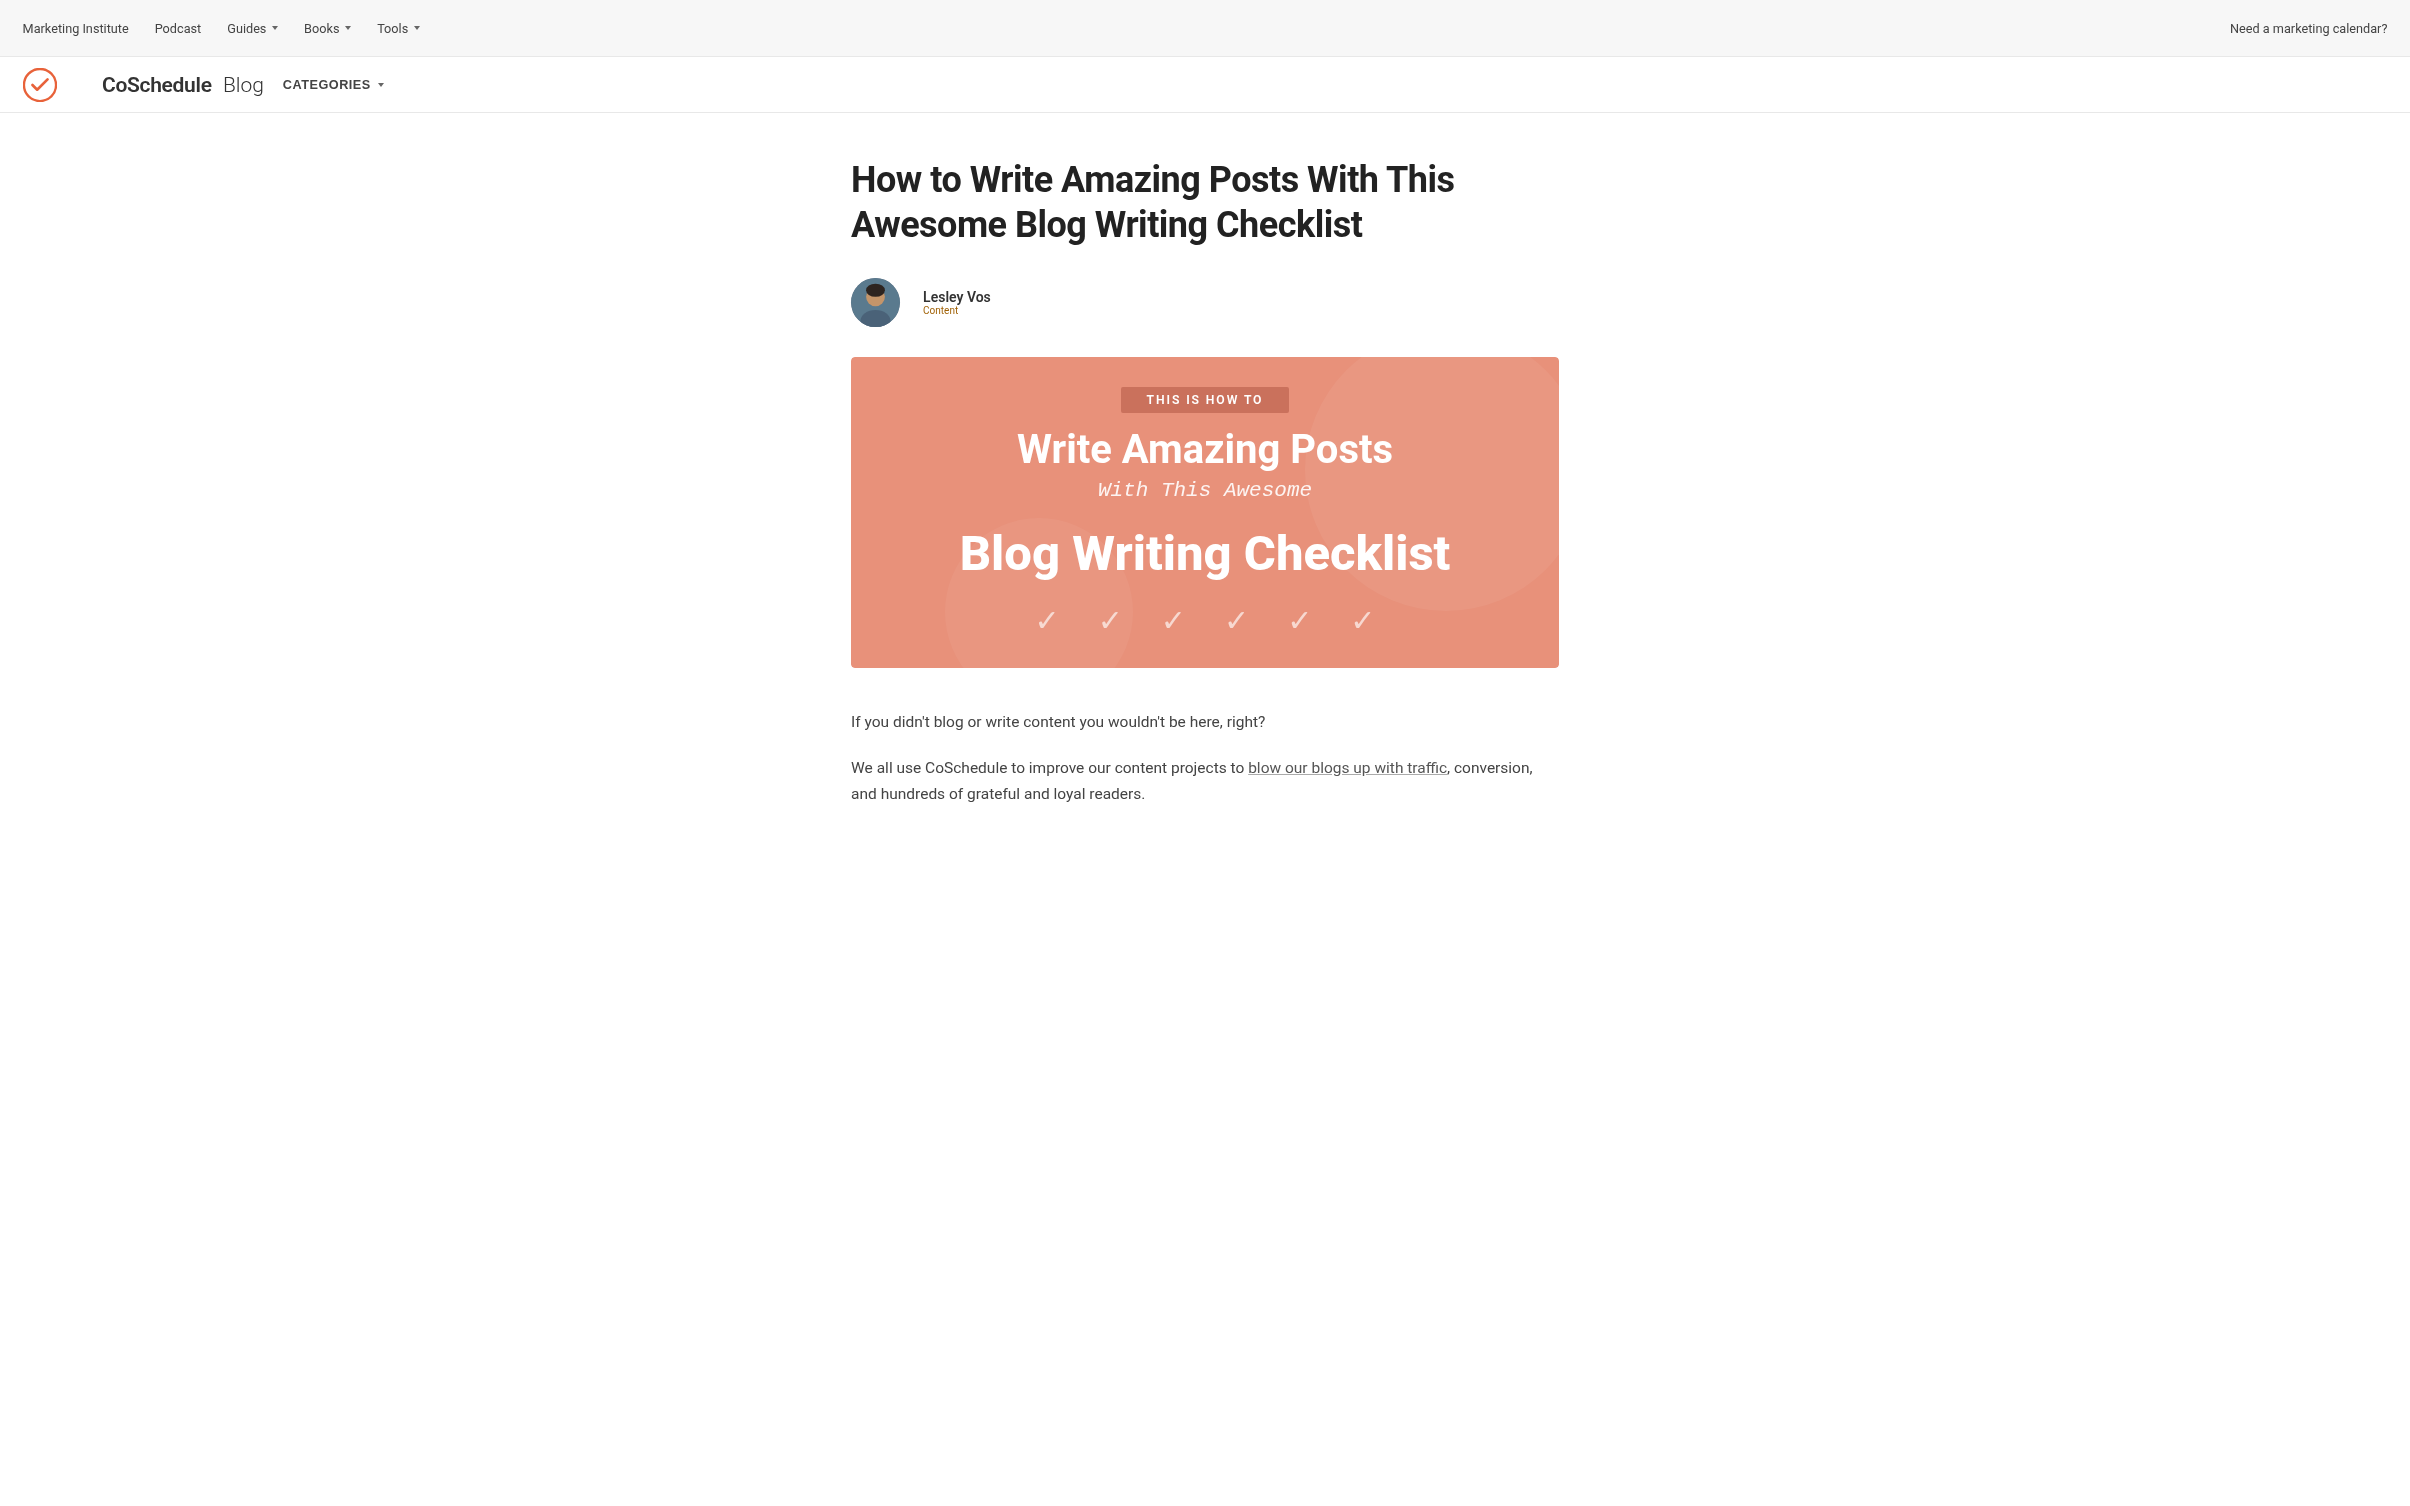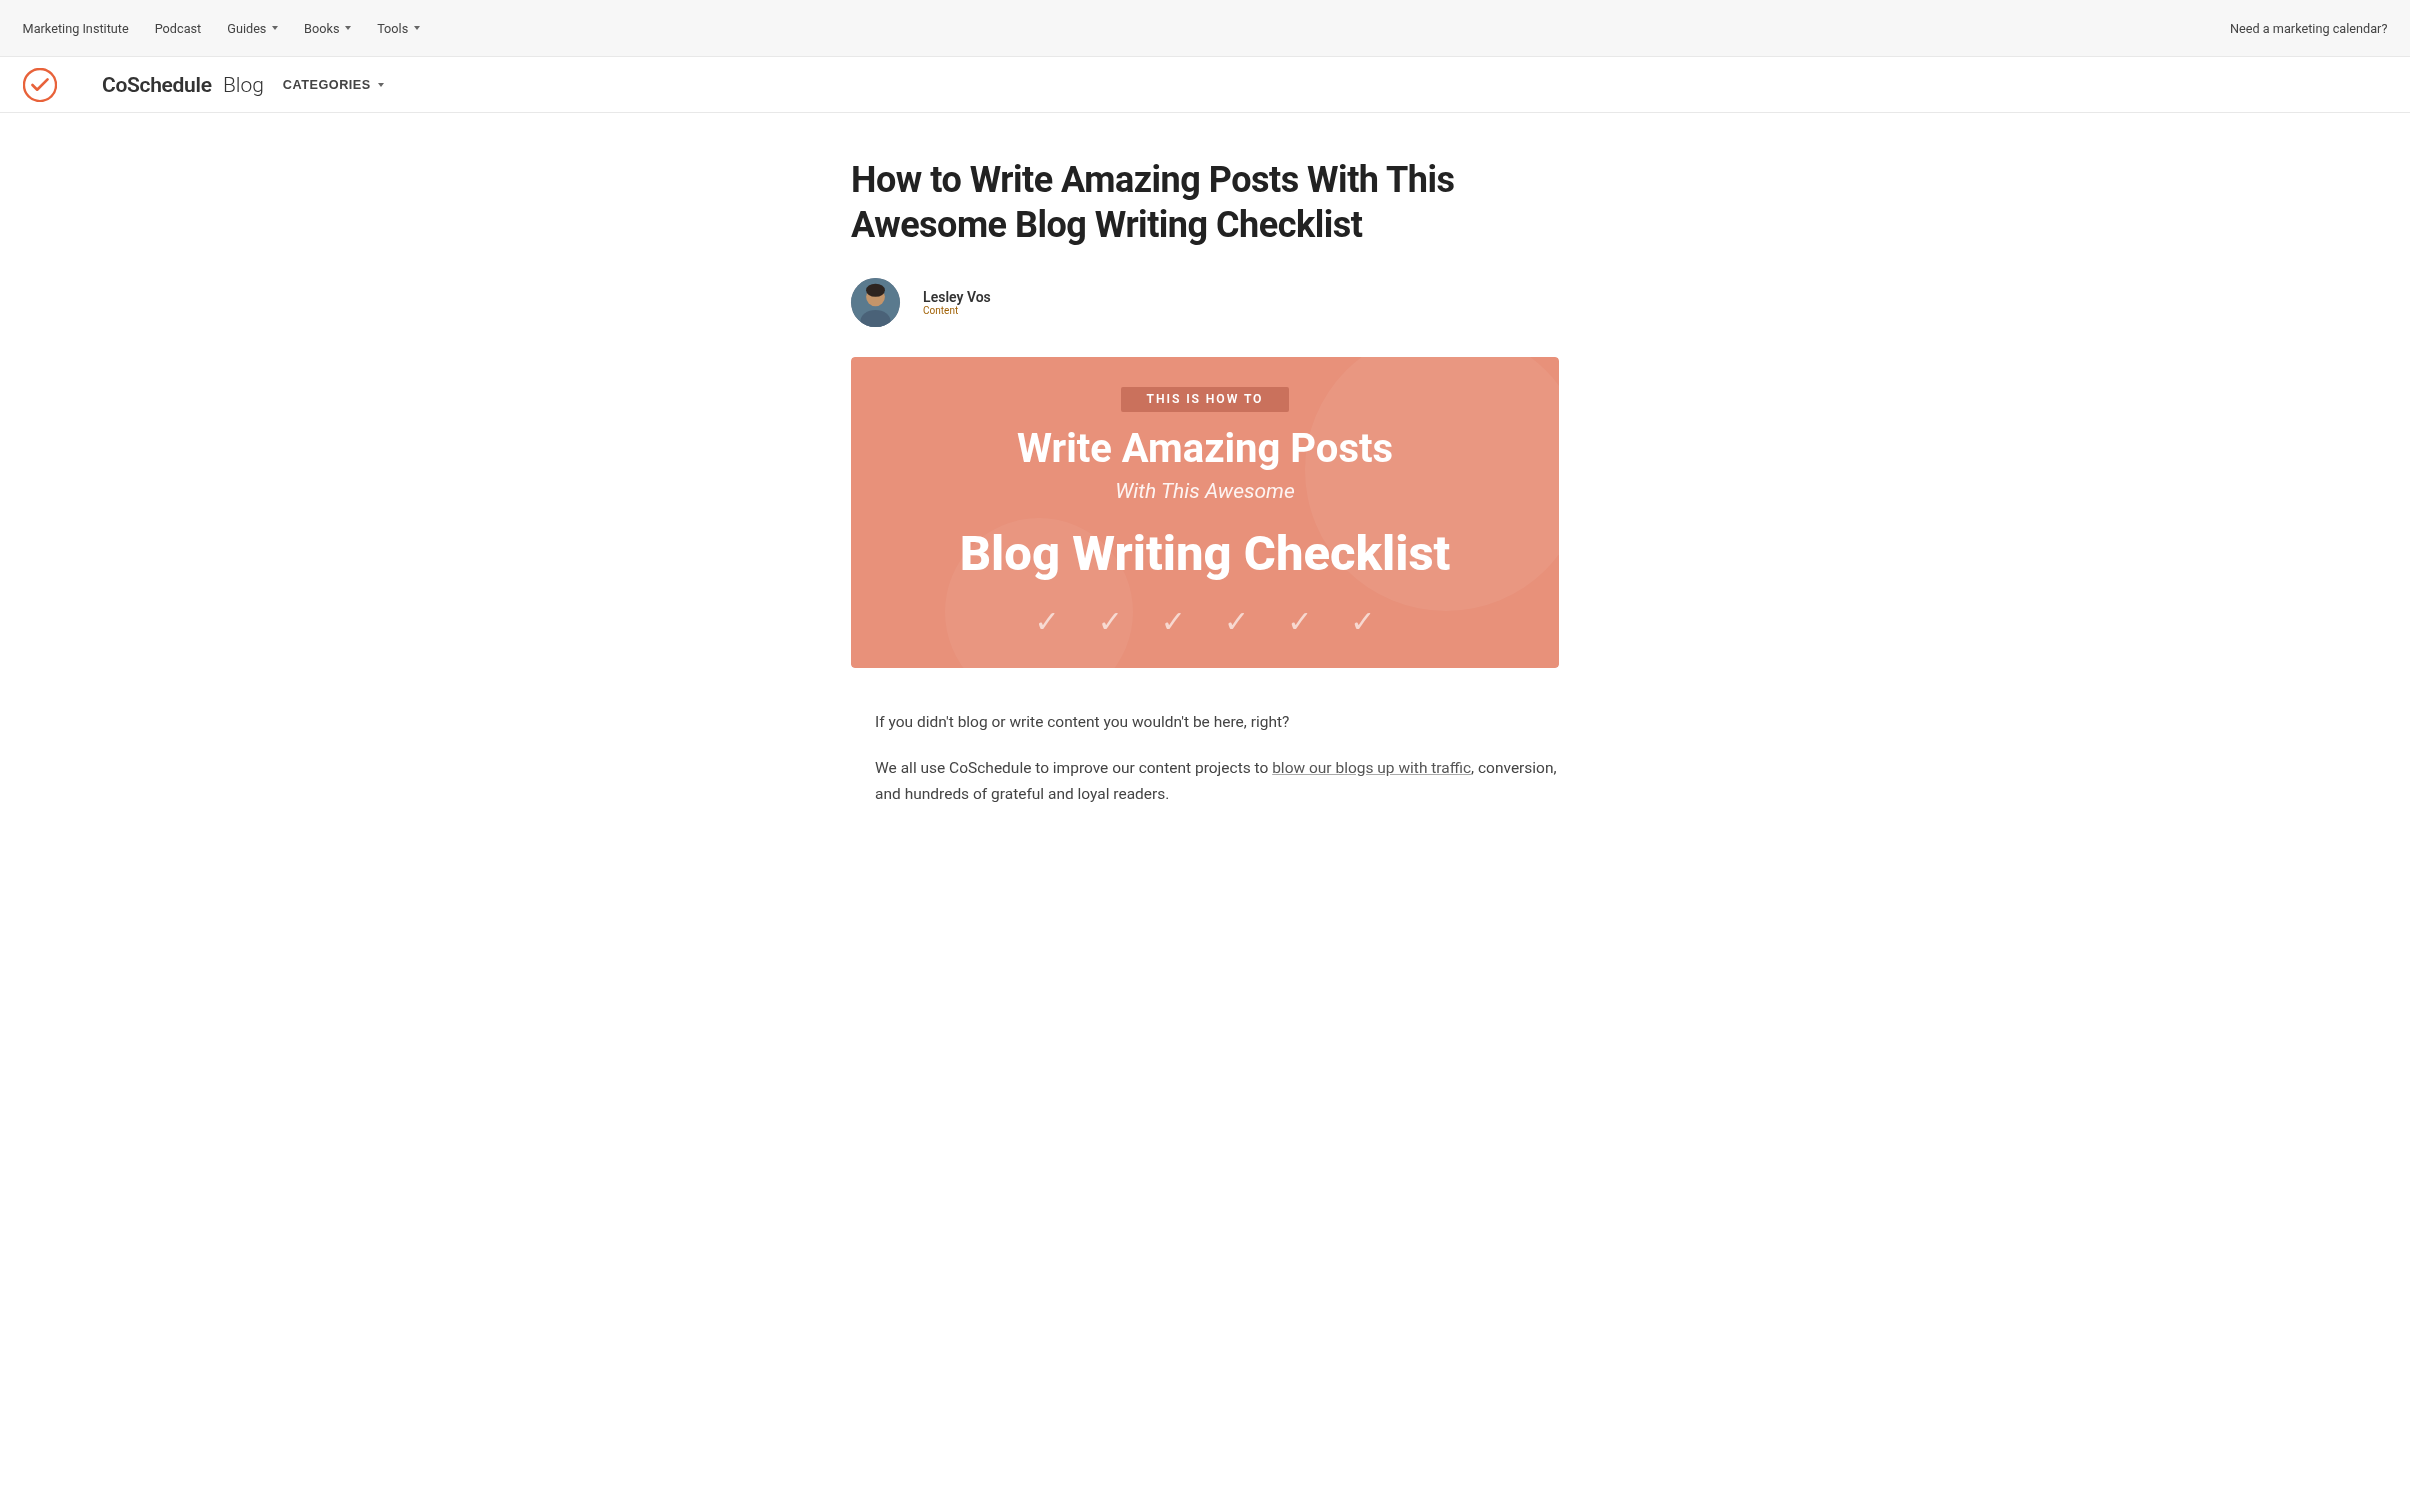--- a/index.html
+++ b/index.html
@@ -243,20 +243,21 @@
       text-align: center;
       margin-bottom: 5.6px;
     }
 
     .img-subtitle-line {
       display: flex;
       align-items: center;
       gap: 11.3px;
       color: rgba(255,255,255,0.7);
       margin-bottom: 19px;
+      font-family: Liberation Mono, monospace;
     }
 
     .img-subtitle-line::before,
     .img-subtitle-line::after {
       content: '';
       flex: 1;
       height: 0.9px;
       background: rgba(255,255,255,0.4);
       max-width: 56px;
     }
@@ -284,21 +285,20 @@
 
     
     .article-body {
       font-size: 15.5px;
       line-height: 1.7;
       color: #444;
     }
 
     .article-body p {
       margin-bottom: 19px;
-      margin-left: 24px;
     }
 
     .article-link {
       color: #555;
       text-decoration: underline;
       text-decoration-color: #aaa;
       cursor: pointer;
     }
   </style>
 </head>

